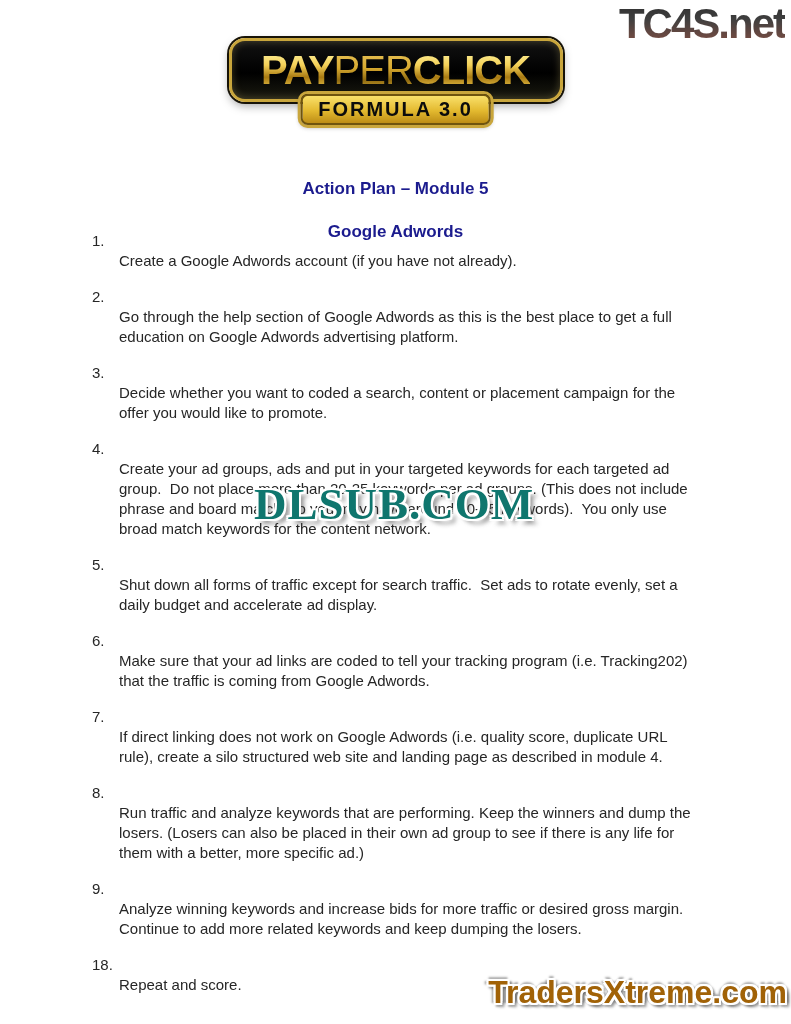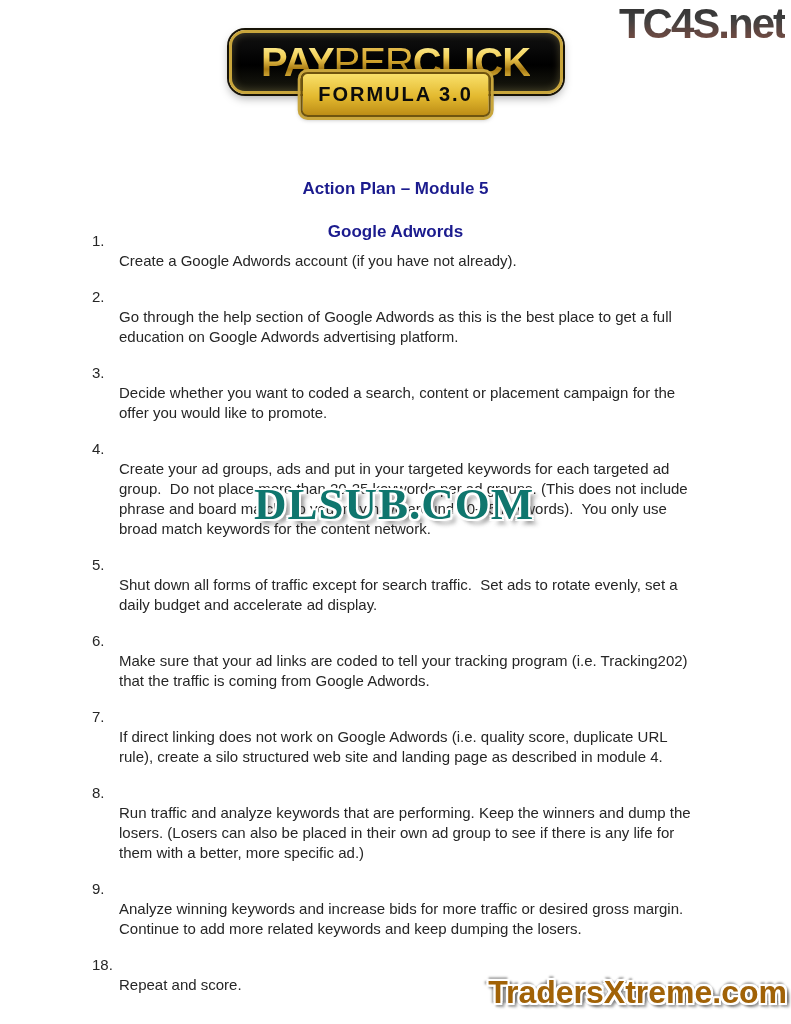--- a/index.html
+++ b/index.html
@@ -22,21 +22,21 @@
     letter-spacing: -2px;
     background: linear-gradient(180deg, #2d2d2d 0%, #3f3f3f 40%, #6e4a42 78%, #a06a5e 100%);
     -webkit-background-clip: text;
     background-clip: text;
     color: transparent;
   }
 
   
   .logo-wrap {
     position: absolute;
-    top: 30px;
+    top: 38px;
     left: 50%;
     transform: translateX(-50%);
     width: 334px;
   }
   .logo-main {
     height: 58px;
     background: linear-gradient(180deg, #121212 0%, #000000 55%, #1a1a10 100%);
     border: 3px solid #c9a63c;
     border-radius: 16px;
     box-shadow: 0 0 0 2px #171307, 0 4px 10px rgba(0,0,0,0.35), inset 0 0 8px rgba(255,230,140,0.25);
@@ -63,21 +63,21 @@
   }
   .logo-sub {
     position: absolute;
     left: 50%;
     bottom: -23px;
     transform: translateX(-50%);
     background: linear-gradient(180deg, #f9e06a 0%, #e3b92f 55%, #bd8d16 100%);
     border: 2px solid #6f540e;
     border-radius: 7px;
     box-shadow: 0 0 0 3px #c9a63c, 0 2px 5px rgba(0,0,0,0.4);
-    padding: 9px 16px;
+    padding: 2px 16px;
     font-size: 20px;
     font-weight: 700;
     color: #0c0c0c;
     letter-spacing: 2px;
     white-space: nowrap;
   }
 
   
   .doc-title, .doc-subtitle {
     position: absolute;

